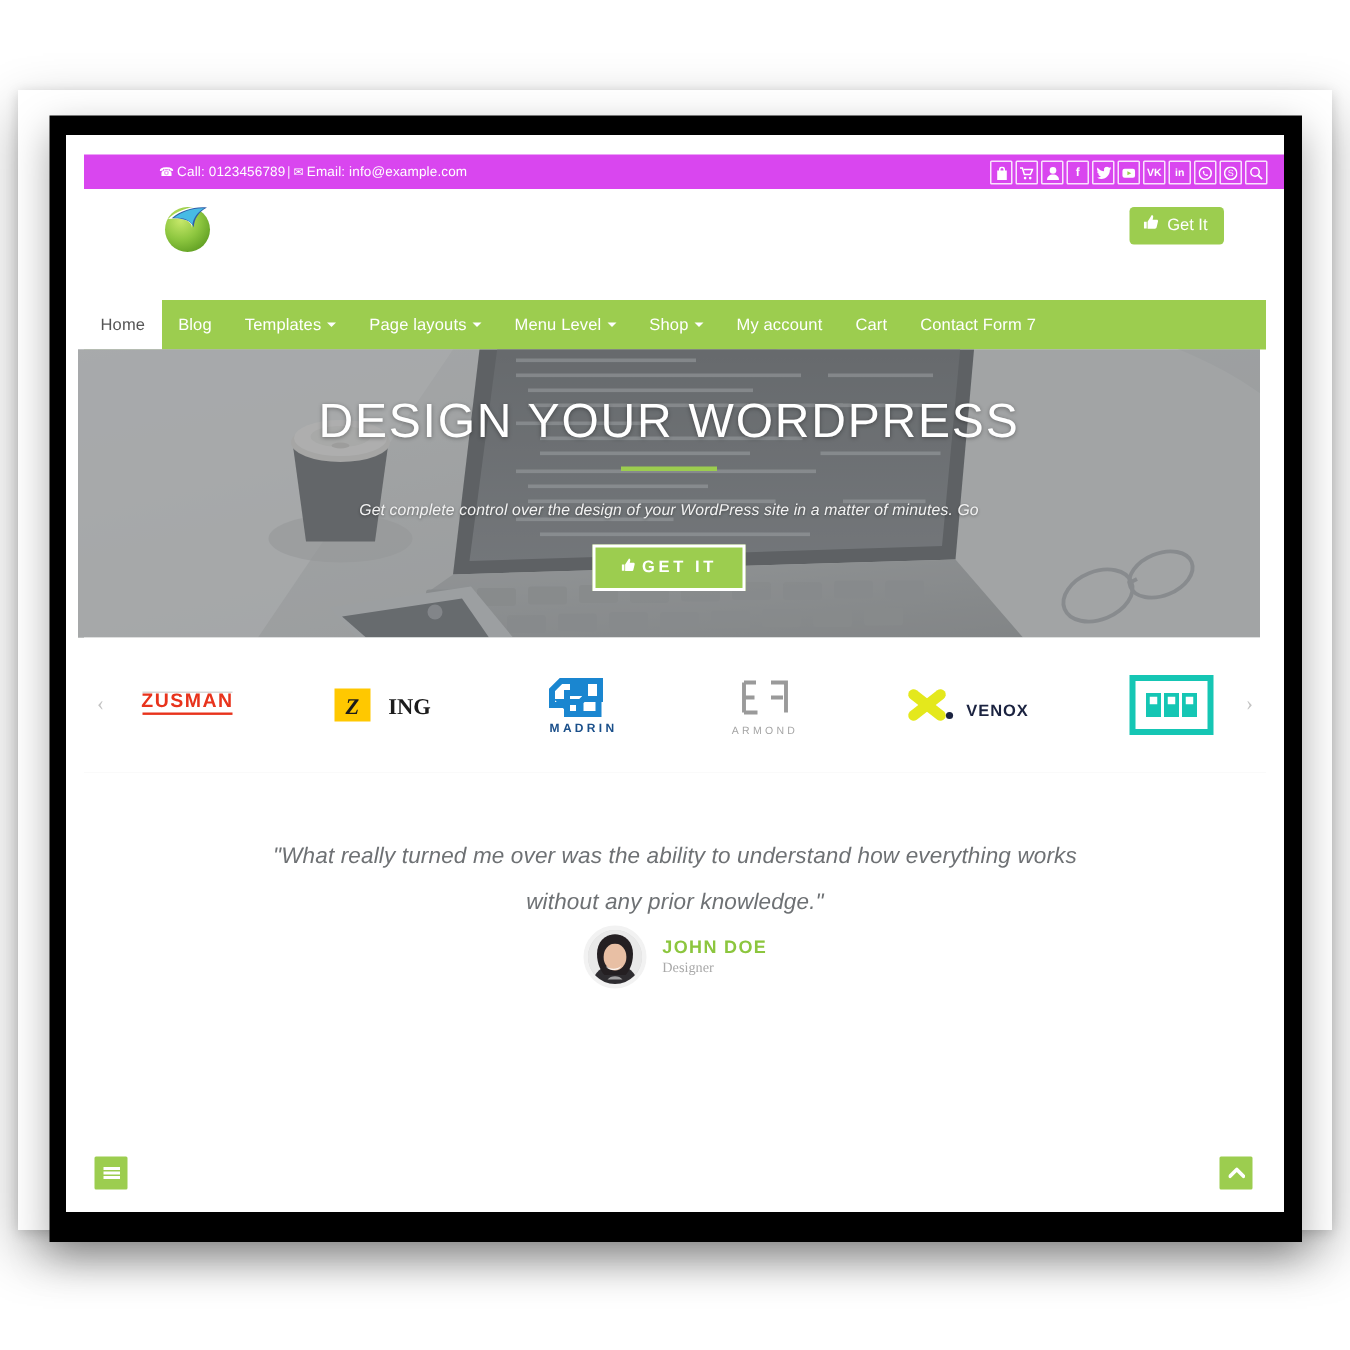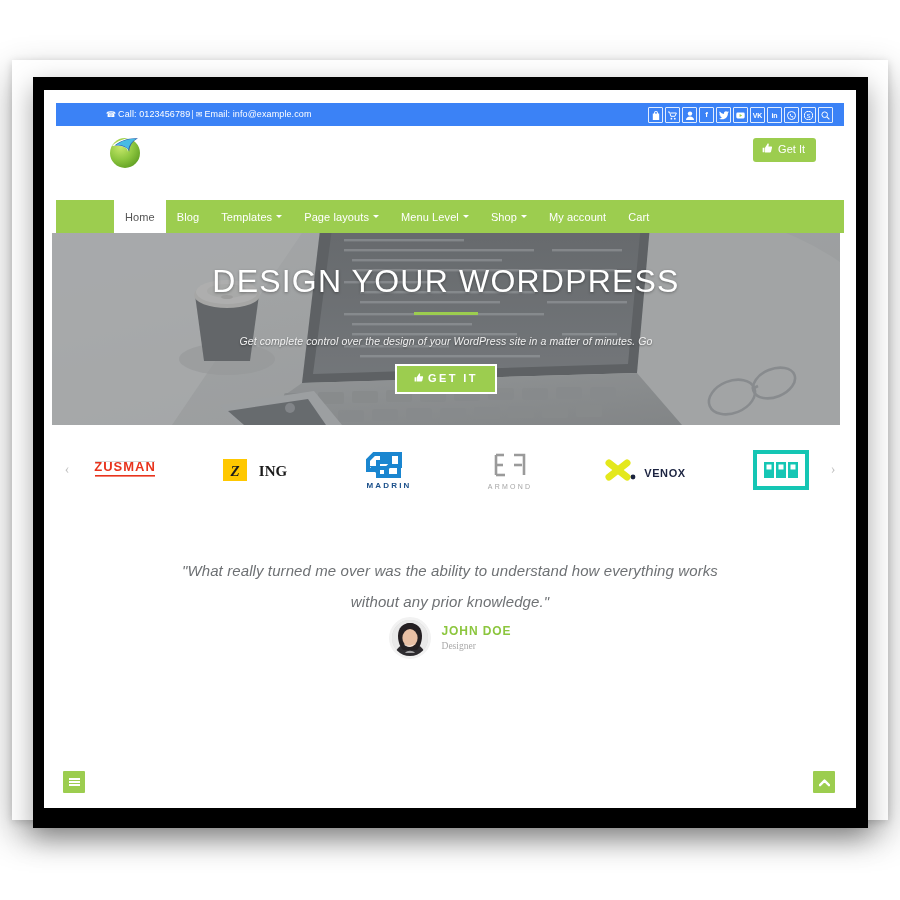--- a/index.html
+++ b/index.html
@@ -21,21 +21,21 @@
     background:#000000;
     box-shadow:0 10px 26px rgba(0,0,0,.35);
   }
   .screen{
     position:absolute;left:44px;top:90px;width:812px;height:718px;
     background:#ffffff;overflow:hidden;
   }
   
   .topbar{
     position:absolute;left:12px;top:13px;width:788px;height:23px;
-    background:#3b82f6;color:#ffffff;
+    background:#d946ef;color:#ffffff;padding-left:12px;
   }
   .topbar-left{
     position:absolute;left:50px;top:0;height:23px;line-height:23px;
     font-size:9px;letter-spacing:.1px;white-space:nowrap;color:#fff;
   }
   .topbar-left .ph{font-size:8px;margin-right:2px;}
   .topbar-left .sep{opacity:.85;margin:0 1px;}
   .topbar-left .env{font-size:8px;margin:0 2px 0 1px;}
   .social{
     position:absolute;right:11px;top:4px;display:flex;gap:2px;
@@ -63,21 +63,21 @@
     position:absolute;right:40px;top:8px;
     background:#9ccd4f;color:#fff;border:none;border-radius:3px;
     padding:5px 11px 6px 9px;font-size:11px;cursor:pointer;
     display:flex;align-items:center;gap:5px;line-height:1;
   }
   
   .nav{
     position:absolute;left:12px;top:110px;width:788px;height:33px;
     background:#9ccd4f;display:flex;align-items:stretch;
   }
-  .nav-inner{display:flex;align-items:stretch;margin-left:58px;}
+  .nav-inner{display:flex;align-items:stretch;}
   .nav-item{
     display:flex;align-items:center;padding:0 11px;
     color:#ffffff;font-size:11px;white-space:nowrap;cursor:pointer;
     letter-spacing:.1px;
   }
   .nav-item.active{background:#ffffff;color:#555555;}
   .caret{
     display:inline-block;margin-left:4px;width:0;height:0;
     border-left:3px solid transparent;border-right:3px solid transparent;
     border-top:3.5px solid currentColor;
@@ -279,20 +279,23 @@
           </div>
         <div class="nav-item">
             <span>Shop</span>
             <i class="caret"></i>
           </div>
         <div class="nav-item">
             <span>My account</span>
           </div>
         <div class="nav-item">
             <span>Cart</span>
+          </div>
+        <div class="nav-item">
+            <span>Contact Form 7</span>
           </div>
       </div>
     </div>
 
     <div class="hero">
       <svg class="hero-photo" viewBox="0 0 788 192" preserveAspectRatio="xMidYMid slice">
         <defs>
           <linearGradient id="deskg" x1="0" y1="0" x2="1" y2="1">
             <stop offset="0%" stop-color="#dcdcda"></stop>
               <stop offset="55%" stop-color="#c9cac8"></stop>

